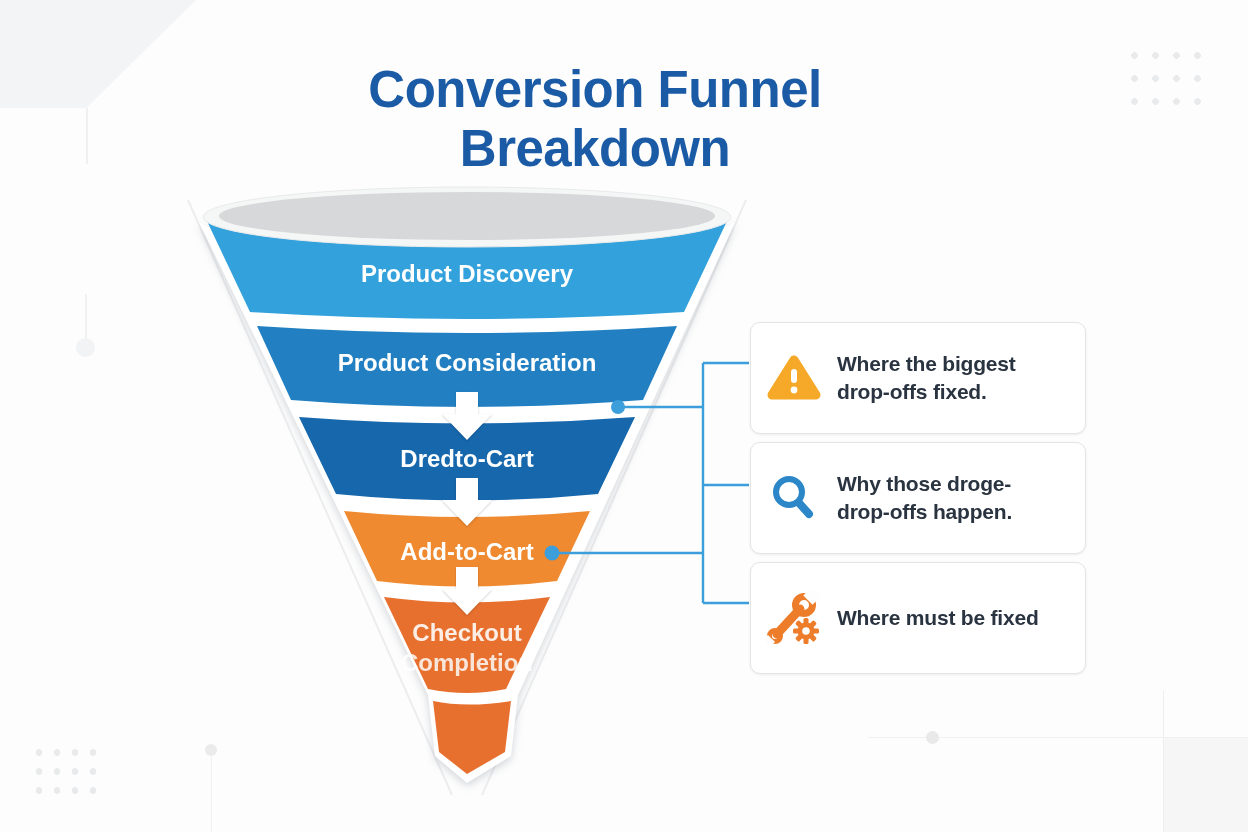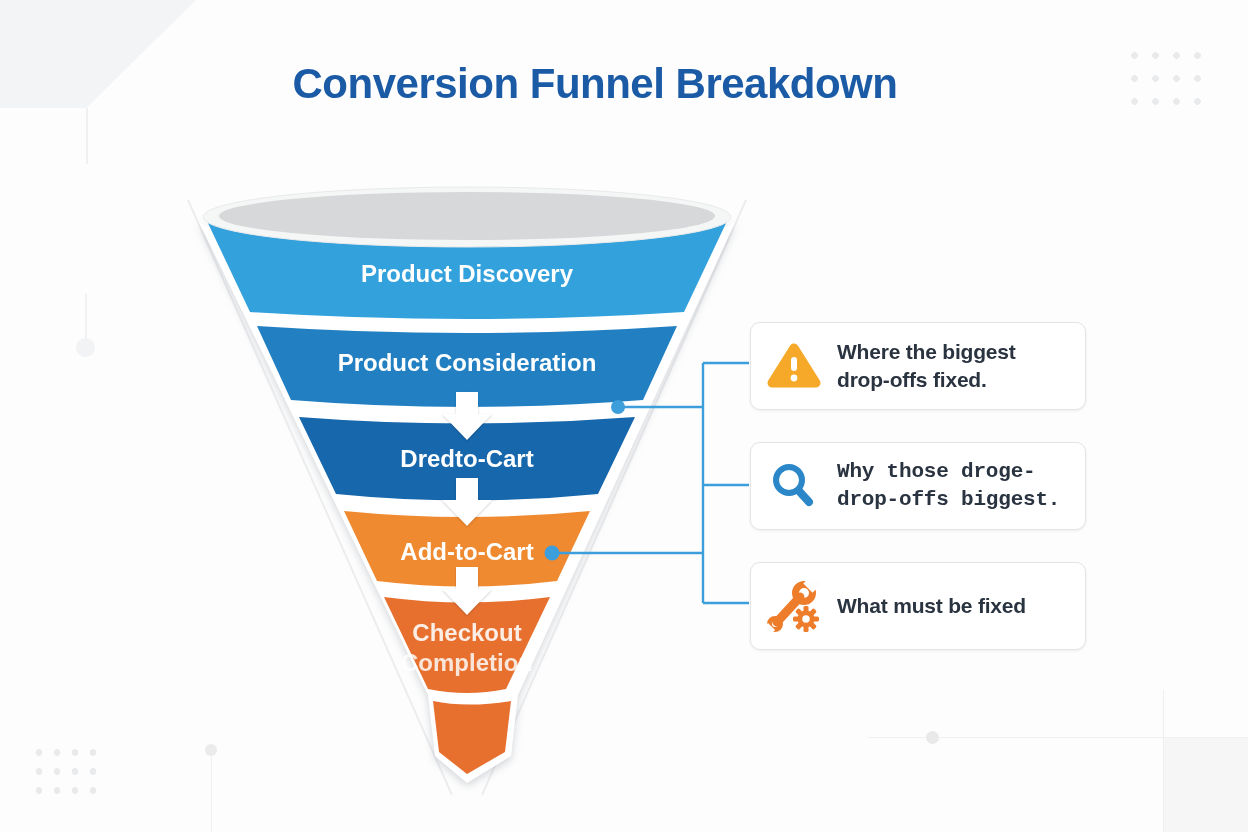--- a/index.html
+++ b/index.html
@@ -28,47 +28,47 @@
   .decor-dot-bl { left: 205px; top: 744px; width: 12px; height: 12px; border-radius: 50%; background: #EBEBEC; }
   .decor-hline-br { left: 868px; top: 737px; width: 380px; height: 1px; background: #F0F0F1; }
   .decor-dot-br { left: 926px; top: 731px; width: 13px; height: 13px; border-radius: 50%; background: #E9E9EA; }
   .decor-vline-br { left: 1163px; top: 690px; width: 1px; height: 142px; background: #EFEFF0; }
   .decor-rect-br { left: 1164px; top: 738px; width: 84px; height: 94px; background: #F6F6F7; }
 
   
   .page-title {
     left: 240px; top: 60px; width: 710px;
     text-align: center;
-    font-size: 42px; font-weight: bold;
+    font-size: 51px; font-weight: bold;
     color: #1B5BA6; letter-spacing: -0.5px;
   }
 
   
   .funnel-svg { left: 0; top: 0; width: 1248px; height: 832px; }
   .stage-label {
     fill: #FFFFFF; font-weight: bold; font-size: 24px;
     text-anchor: middle;
     font-family: "Liberation Sans", "DejaVu Sans", sans-serif;
   }
   .backing { filter: drop-shadow(0 3px 4px rgba(110,120,132,0.30)); }
   .white-arrow { filter: drop-shadow(0 1px 1px rgba(0,0,0,0.18)); }
   .connector { stroke: #3C9EDB; stroke-width: 2.4; fill: none; }
   .connector-dot { fill: #3C9EDB; }
 
   
   .callout {
-    left: 750px; width: 336px; height: 88px;
+    left: 750px; width: 336px; height: 112px;
     background: #FFFFFF;
     border: 1px solid #E3E4E6;
     border-radius: 10px;
     box-shadow: 0 1px 3px rgba(16,24,40,0.07);
     display: flex; align-items: center;
   }
   .callout-1 { top: 322px; }
-  .callout-2 { top: 442px; font-family: Liberation Mono, monospace; }
+  .callout-2 { top: 442px; }
   .callout-3 { top: 562px; }
   .callout-icon-wrap {
     width: 86px; flex: 0 0 86px;
     display: flex; align-items: center; justify-content: center;
   }
   .callout-text {
     font-size: 21px; font-weight: bold;
     color: #2A3340; line-height: 28px; letter-spacing: -0.2px;
   }
   .callout-text span { display: block; }
@@ -156,21 +156,21 @@
 
 <div class="abs callout callout-2">
   <div class="callout-icon-wrap">
     <svg width="50" height="50" viewBox="0 0 50 50">
       <circle cx="20" cy="19" r="13" fill="none" stroke="#2B87C8" stroke-width="6"></circle>
       <line x1="30" y1="30" x2="40" y2="41" stroke="#2B87C8" stroke-width="8" stroke-linecap="round"></line>
     </svg>
   </div>
   <div class="callout-text">
     <span>Why those droge-</span>
-    <span>drop-offs biggest.</span>
+    <span>drop-offs happen.</span>
   </div>
 </div>
 
 <div class="abs callout callout-3">
   <div class="callout-icon-wrap">
     <svg width="56" height="54" viewBox="0 0 56 54">
 
       <line x1="11" y1="43" x2="34" y2="18" stroke="#ED7D2B" stroke-width="9" stroke-linecap="round"></line>
 
       <circle cx="38" cy="14" r="8.5" fill="none" stroke="#ED7D2B" stroke-width="7"></circle>
@@ -187,15 +187,15 @@
         <rect x="-2.5" y="-13" width="5" height="7" rx="1.5" fill="#ED7D2B" transform="rotate(180)"></rect>
         <rect x="-2.5" y="-13" width="5" height="7" rx="1.5" fill="#ED7D2B" transform="rotate(225)"></rect>
         <rect x="-2.5" y="-13" width="5" height="7" rx="1.5" fill="#ED7D2B" transform="rotate(270)"></rect>
         <rect x="-2.5" y="-13" width="5" height="7" rx="1.5" fill="#ED7D2B" transform="rotate(315)"></rect>
         <circle r="8.5" fill="#ED7D2B"></circle>
         <circle r="3.8" fill="#FDFDFD"></circle>
       </g>
     </svg>
   </div>
   <div class="callout-text">
-    <span>What must be fixed</span>
+    <span>Where must be fixed</span>
   </div>
 </div>
 
 </body></html>

